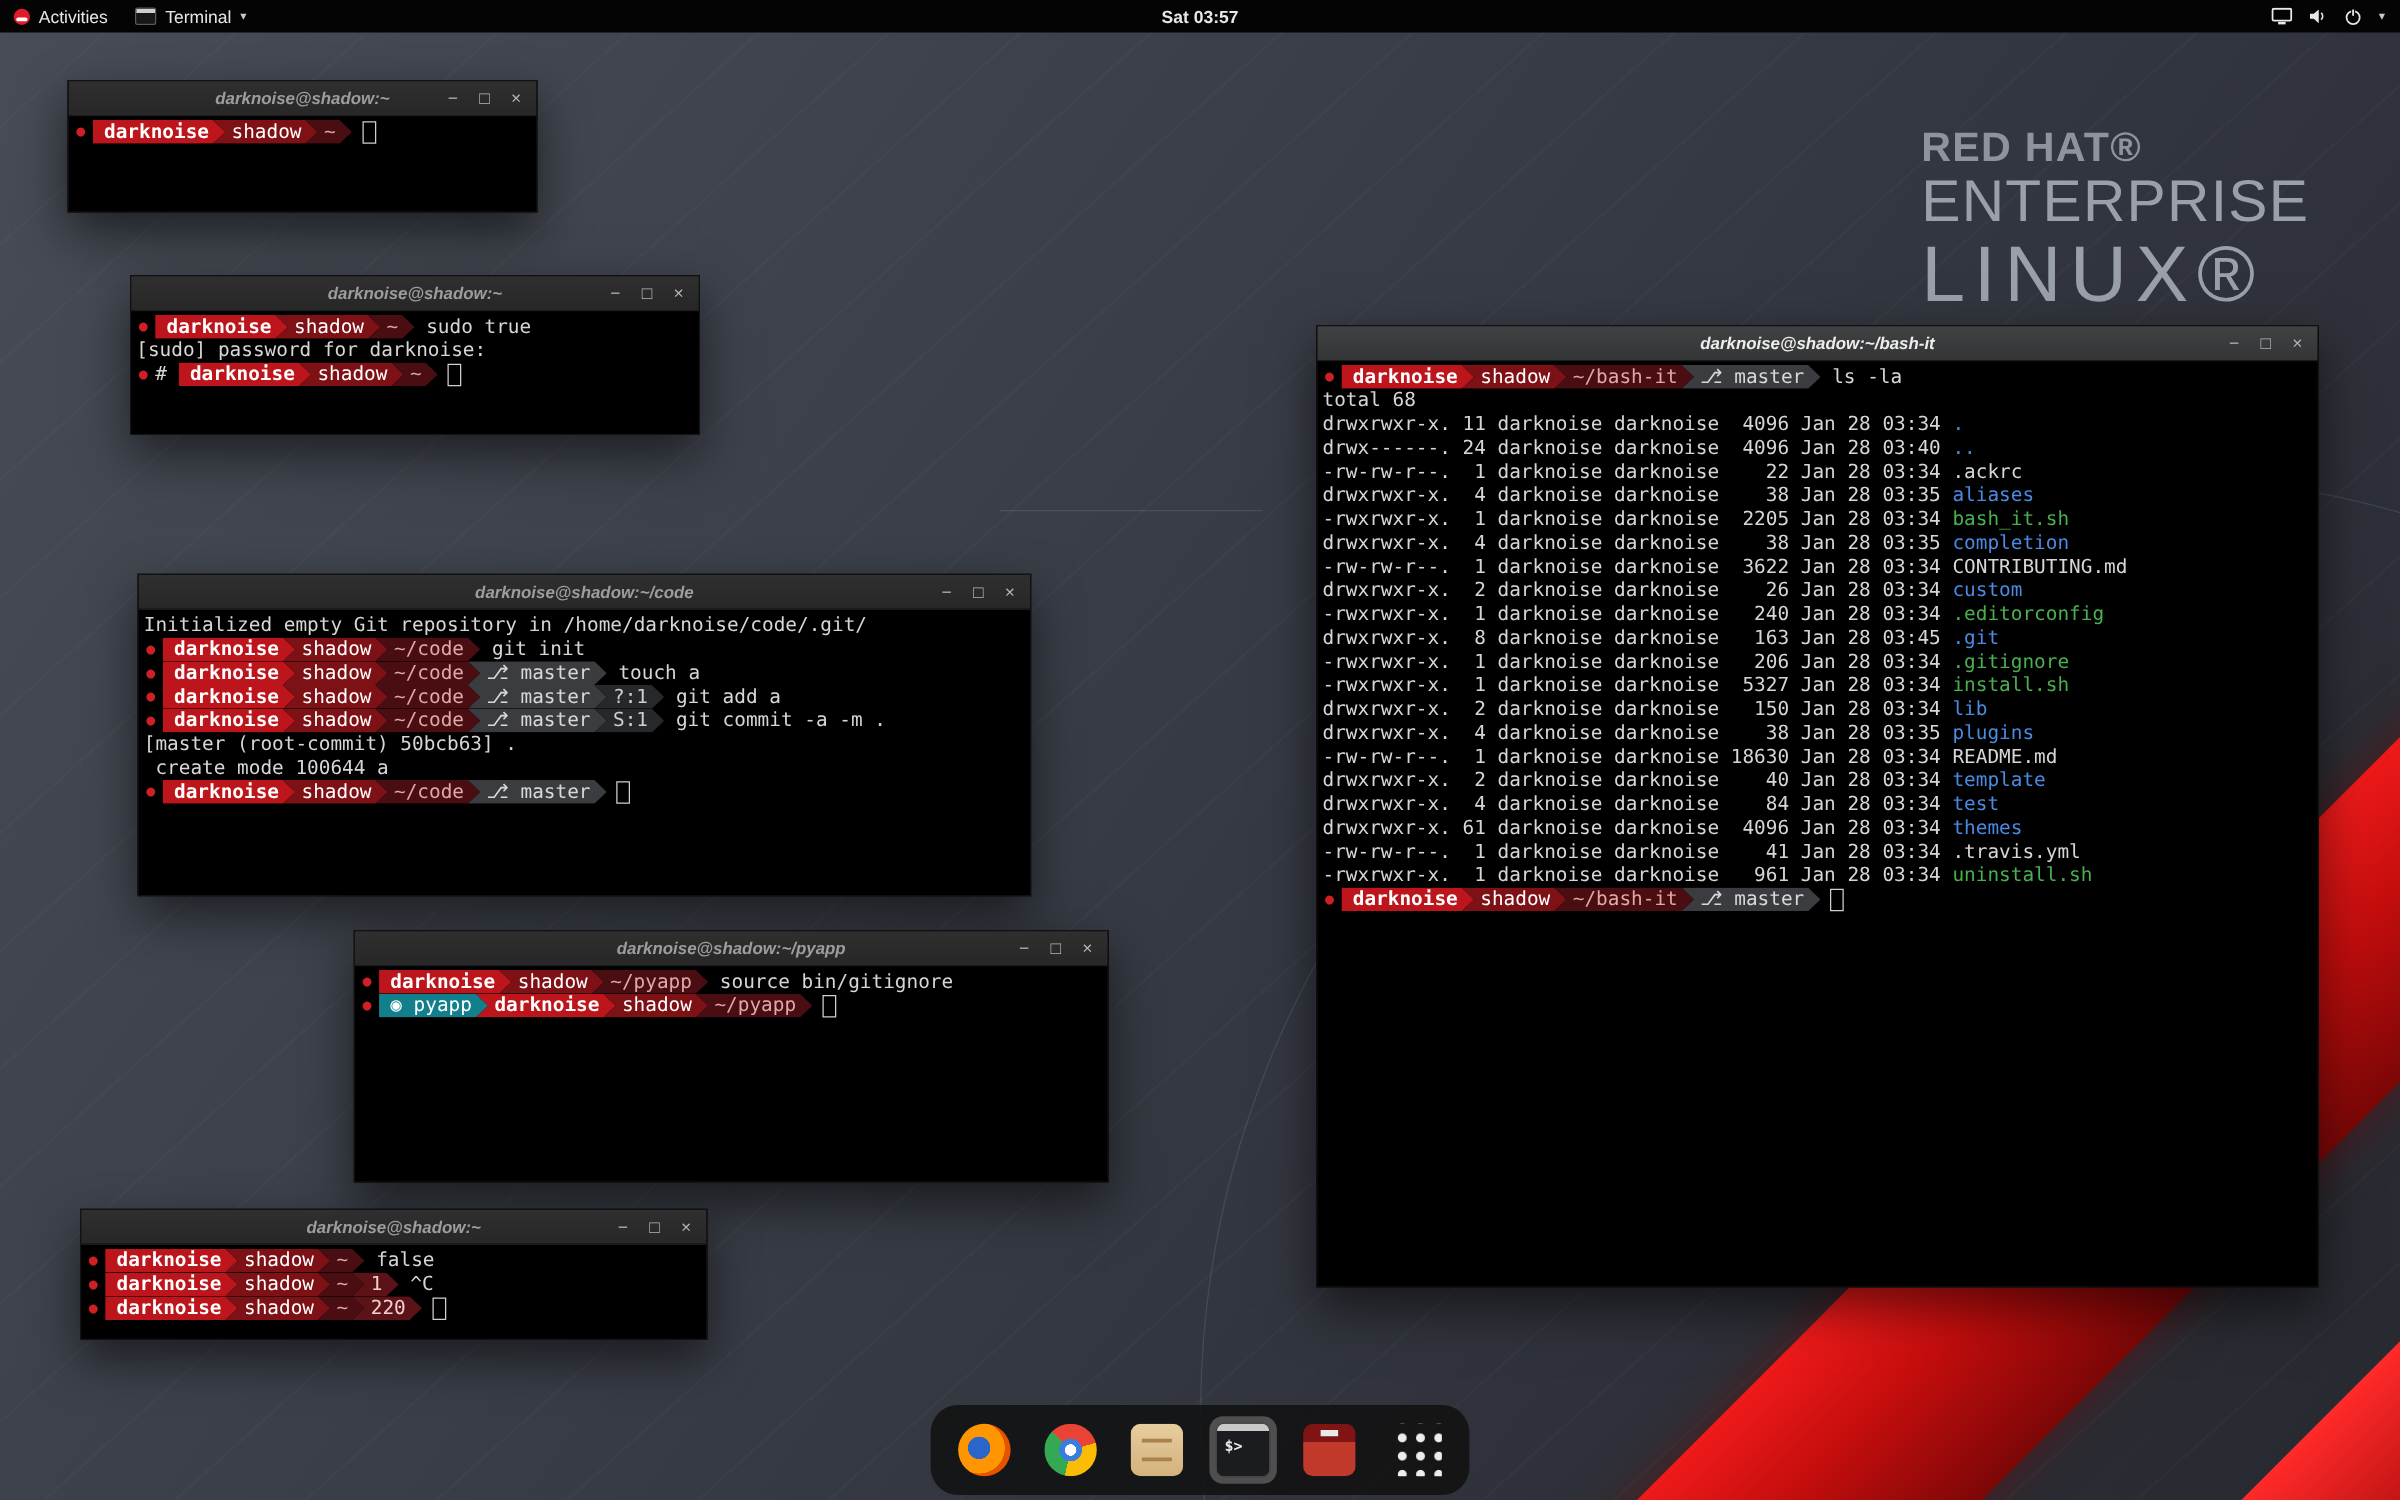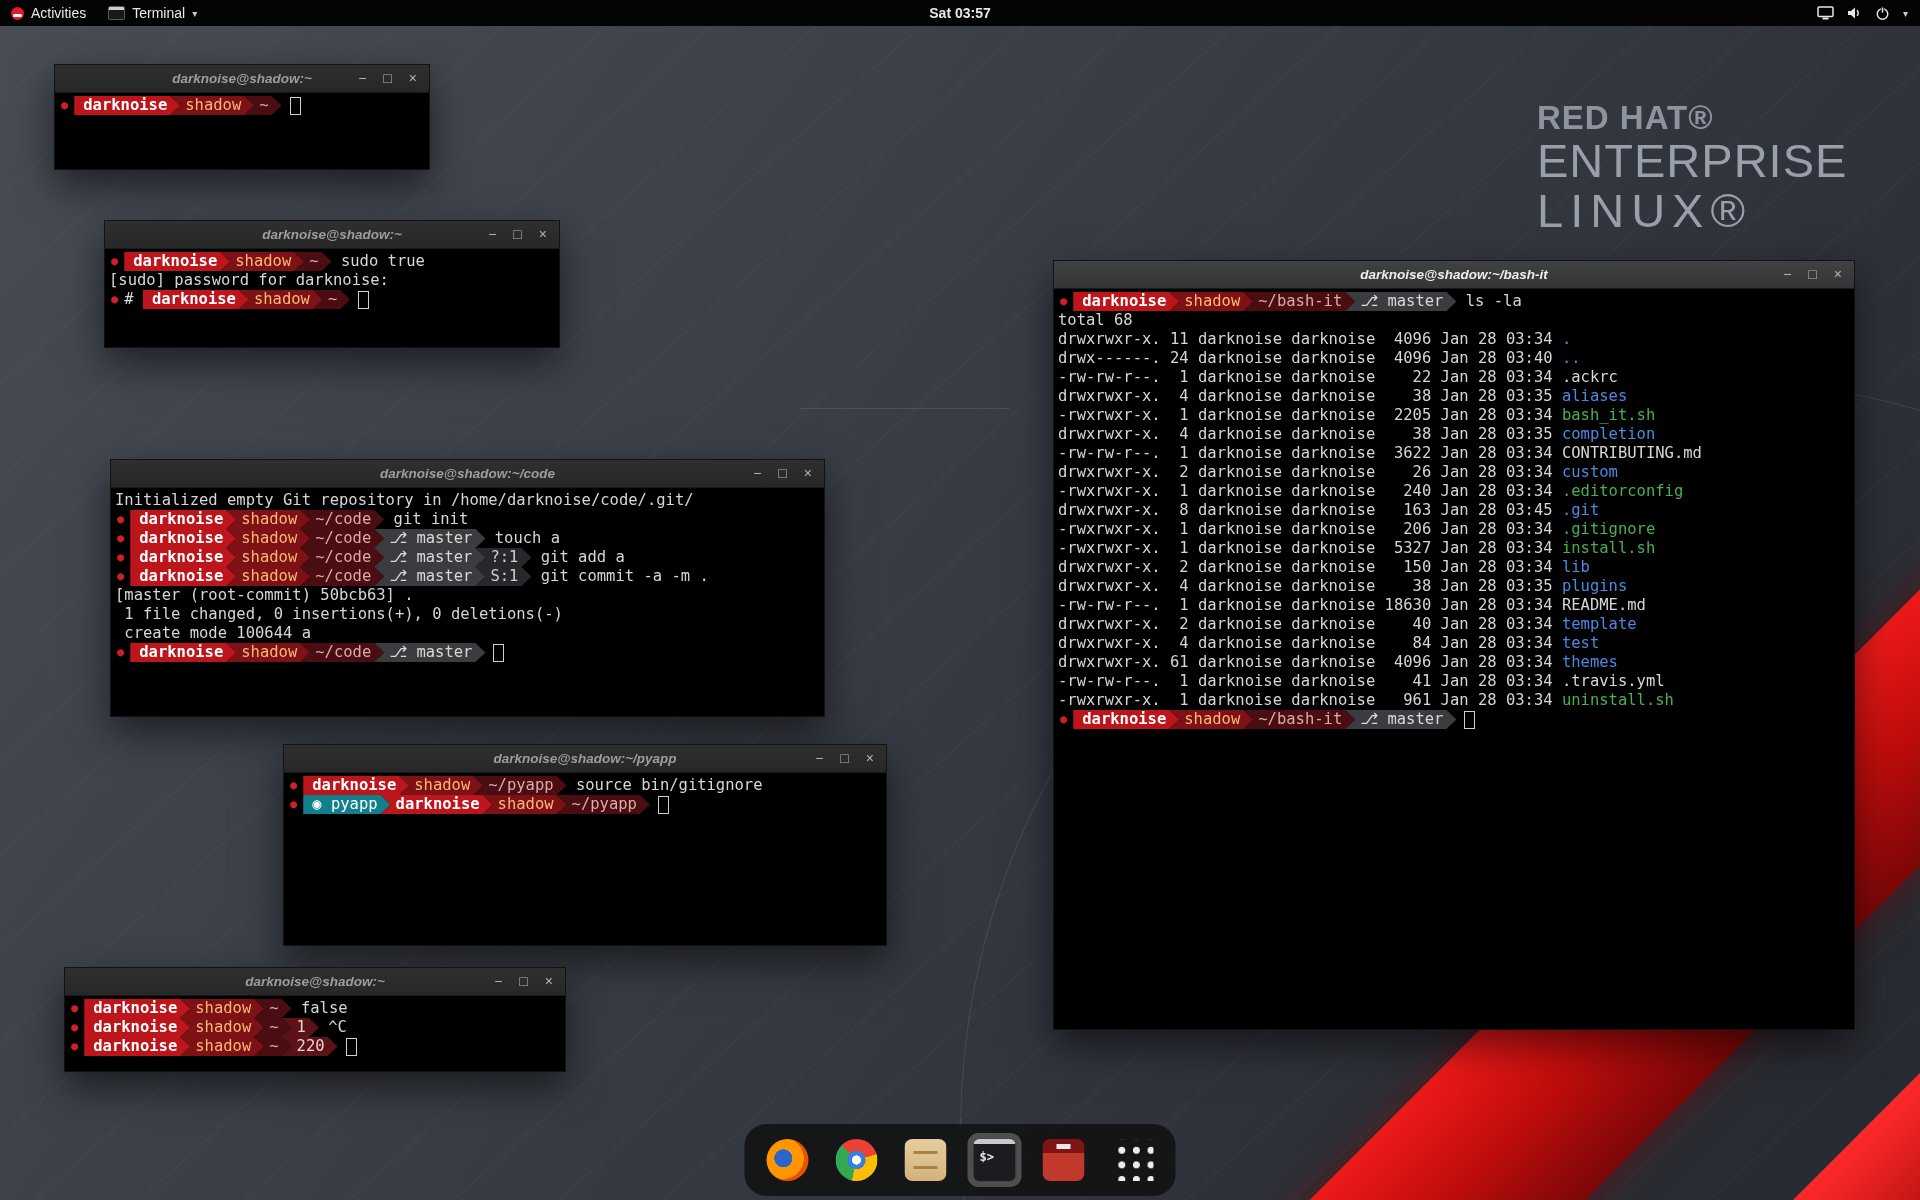--- a/index.html
+++ b/index.html
@@ -15,21 +15,21 @@
   .band{position:absolute;transform:rotate(-45deg);}
   .band1{left:1100px;top:800px;width:1300px;height:195px;
     background:linear-gradient(180deg,#ef1a1a 0%,#c30d0d 45%,#7c0707 100%);box-shadow:0 0 40px rgba(120,0,0,.5);}
   .band2{left:940px;top:995px;width:1300px;height:150px;
     background:linear-gradient(180deg,#8f0a0a 0%,#5c0505 100%);}
   .band3{left:1590px;top:1080px;width:700px;height:130px;
     background:linear-gradient(180deg,#ff2a2a 0%,#a80b0b 100%);}
   .branding{position:absolute;left:1537px;top:100px;line-height:1.08;user-select:none;}
   .brand-l1{font-size:33px;font-weight:bold;color:#8e949d;letter-spacing:1px;}
   .brand-l2{font-size:47px;color:#99a0aa;letter-spacing:1px;}
-  .brand-l3{font-size:47px;color:#99a0aa;letter-spacing:7px;}
+  .brand-l3{font-size:63px;color:#99a0aa;letter-spacing:7px;}
 
   
   .topbar{position:absolute;top:0;left:0;right:0;height:26px;background:#040404;color:#e8e8e8;
     display:flex;align-items:center;font-size:14px;z-index:50;}
   .tb-item{display:flex;align-items:center;gap:7px;padding:12px 11px;height:26px;cursor:pointer;}
   .hat-icon{width:13px;height:13px;border-radius:50%;background:#df1b2c;position:relative;display:inline-block;}
   .hat-icon::after{content:"";position:absolute;left:2px;right:2px;bottom:3px;height:3px;background:#fff;border-radius:2px;}
   .mini-term{width:15px;height:12px;display:inline-block;border:1px solid #5a5a5a;border-radius:2px;
     background:linear-gradient(180deg,#cfcfcf 0 27%,#17181c 27%);}
   .caret{font-size:10px;color:#c9c9c9;}
@@ -55,21 +55,21 @@
   .tk-plain{color:#d6d6d6;}
   .tk-blue{color:#4b8ae0;}
   .tk-green{color:#49b04f;}
   .tk-icon{color:#d02026;margin:0 6px 0 2px;font-size:12px;}
   .sg{display:inline-block;height:19px;line-height:19px;vertical-align:top;white-space:pre;
     padding:0 13px 0 15px;margin-left:-10px;
     clip-path:polygon(0 0,calc(100% - 10px) 0,100% 50%,calc(100% - 10px) 100%,0 100%,10px 50%);}
   .sg-first{margin-left:0;padding-left:9px;
     clip-path:polygon(0 0,calc(100% - 10px) 0,100% 50%,calc(100% - 10px) 100%,0 100%);}
   .sg-user{background:#bc151c;color:#ffffff;font-weight:bold;}
-  .sg-host{background:#7e1116;color:#fdba74;}
+  .sg-host{background:#7e1116;color:#ffffff;}
   .sg-path{background:#4a0d11;color:#dfa9a9;}
   .sg-git{background:#3a3c40;color:#d8d8d8;}
   .sg-stat{background:#26282b;color:#cfcfcf;}
   .sg-err{background:#5c1317;color:#f0d0d0;}
   .sg-venv{background:#12808c;color:#ffffff;}
   .cur{display:inline-block;width:9px;height:16px;border:1px solid #d0d0d0;margin-left:8px;margin-top:1px;
     vertical-align:top;background:transparent;}
 
   
   .dock{position:absolute;left:50%;bottom:4px;transform:translateX(-50%);
@@ -156,21 +156,20 @@
         <span class="wbtn">×</span>
       </span>
     </div>
     <div class="tbody">
         <div class="tline"><span class="tk tk-plain">Initialized empty Git repository in /home/darknoise/code/.git/</span></div>
         <div class="tline"><span class="tk tk-icon">●</span><span class="sg sg-user sg-first">darknoise</span><span class="sg sg-host">shadow</span><span class="sg sg-path">~/code</span><span class="tk tk-plain"> git init</span></div>
         <div class="tline"><span class="tk tk-icon">●</span><span class="sg sg-user sg-first">darknoise</span><span class="sg sg-host">shadow</span><span class="sg sg-path">~/code</span><span class="sg sg-git">⎇ master</span><span class="tk tk-plain"> touch a</span></div>
         <div class="tline"><span class="tk tk-icon">●</span><span class="sg sg-user sg-first">darknoise</span><span class="sg sg-host">shadow</span><span class="sg sg-path">~/code</span><span class="sg sg-git">⎇ master</span><span class="sg sg-stat">?:1</span><span class="tk tk-plain"> git add a</span></div>
         <div class="tline"><span class="tk tk-icon">●</span><span class="sg sg-user sg-first">darknoise</span><span class="sg sg-host">shadow</span><span class="sg sg-path">~/code</span><span class="sg sg-git">⎇ master</span><span class="sg sg-stat">S:1</span><span class="tk tk-plain"> git commit -a -m .</span></div>
         <div class="tline"><span class="tk tk-plain">[master (root-commit) 50bcb63] .</span></div>
-        <div class="tline"><span class="tk tk-plain"> 1 file changed, 0 insertions(+), 0 deletions(-)</span></div>
         <div class="tline"><span class="tk tk-plain"> create mode 100644 a</span></div>
         <div class="tline"><span class="tk tk-icon">●</span><span class="sg sg-user sg-first">darknoise</span><span class="sg sg-host">shadow</span><span class="sg sg-path">~/code</span><span class="sg sg-git">⎇ master</span><span class="cur"></span></div>
       </div>
   </div>
 
   <div class="window" style="left:283px;top:744px;width:602px;height:200px;">
     <div class="titlebar">
       <span class="title">darknoise@shadow:~/pyapp</span>
       <span class="controls">
         <span class="wbtn">−</span>

